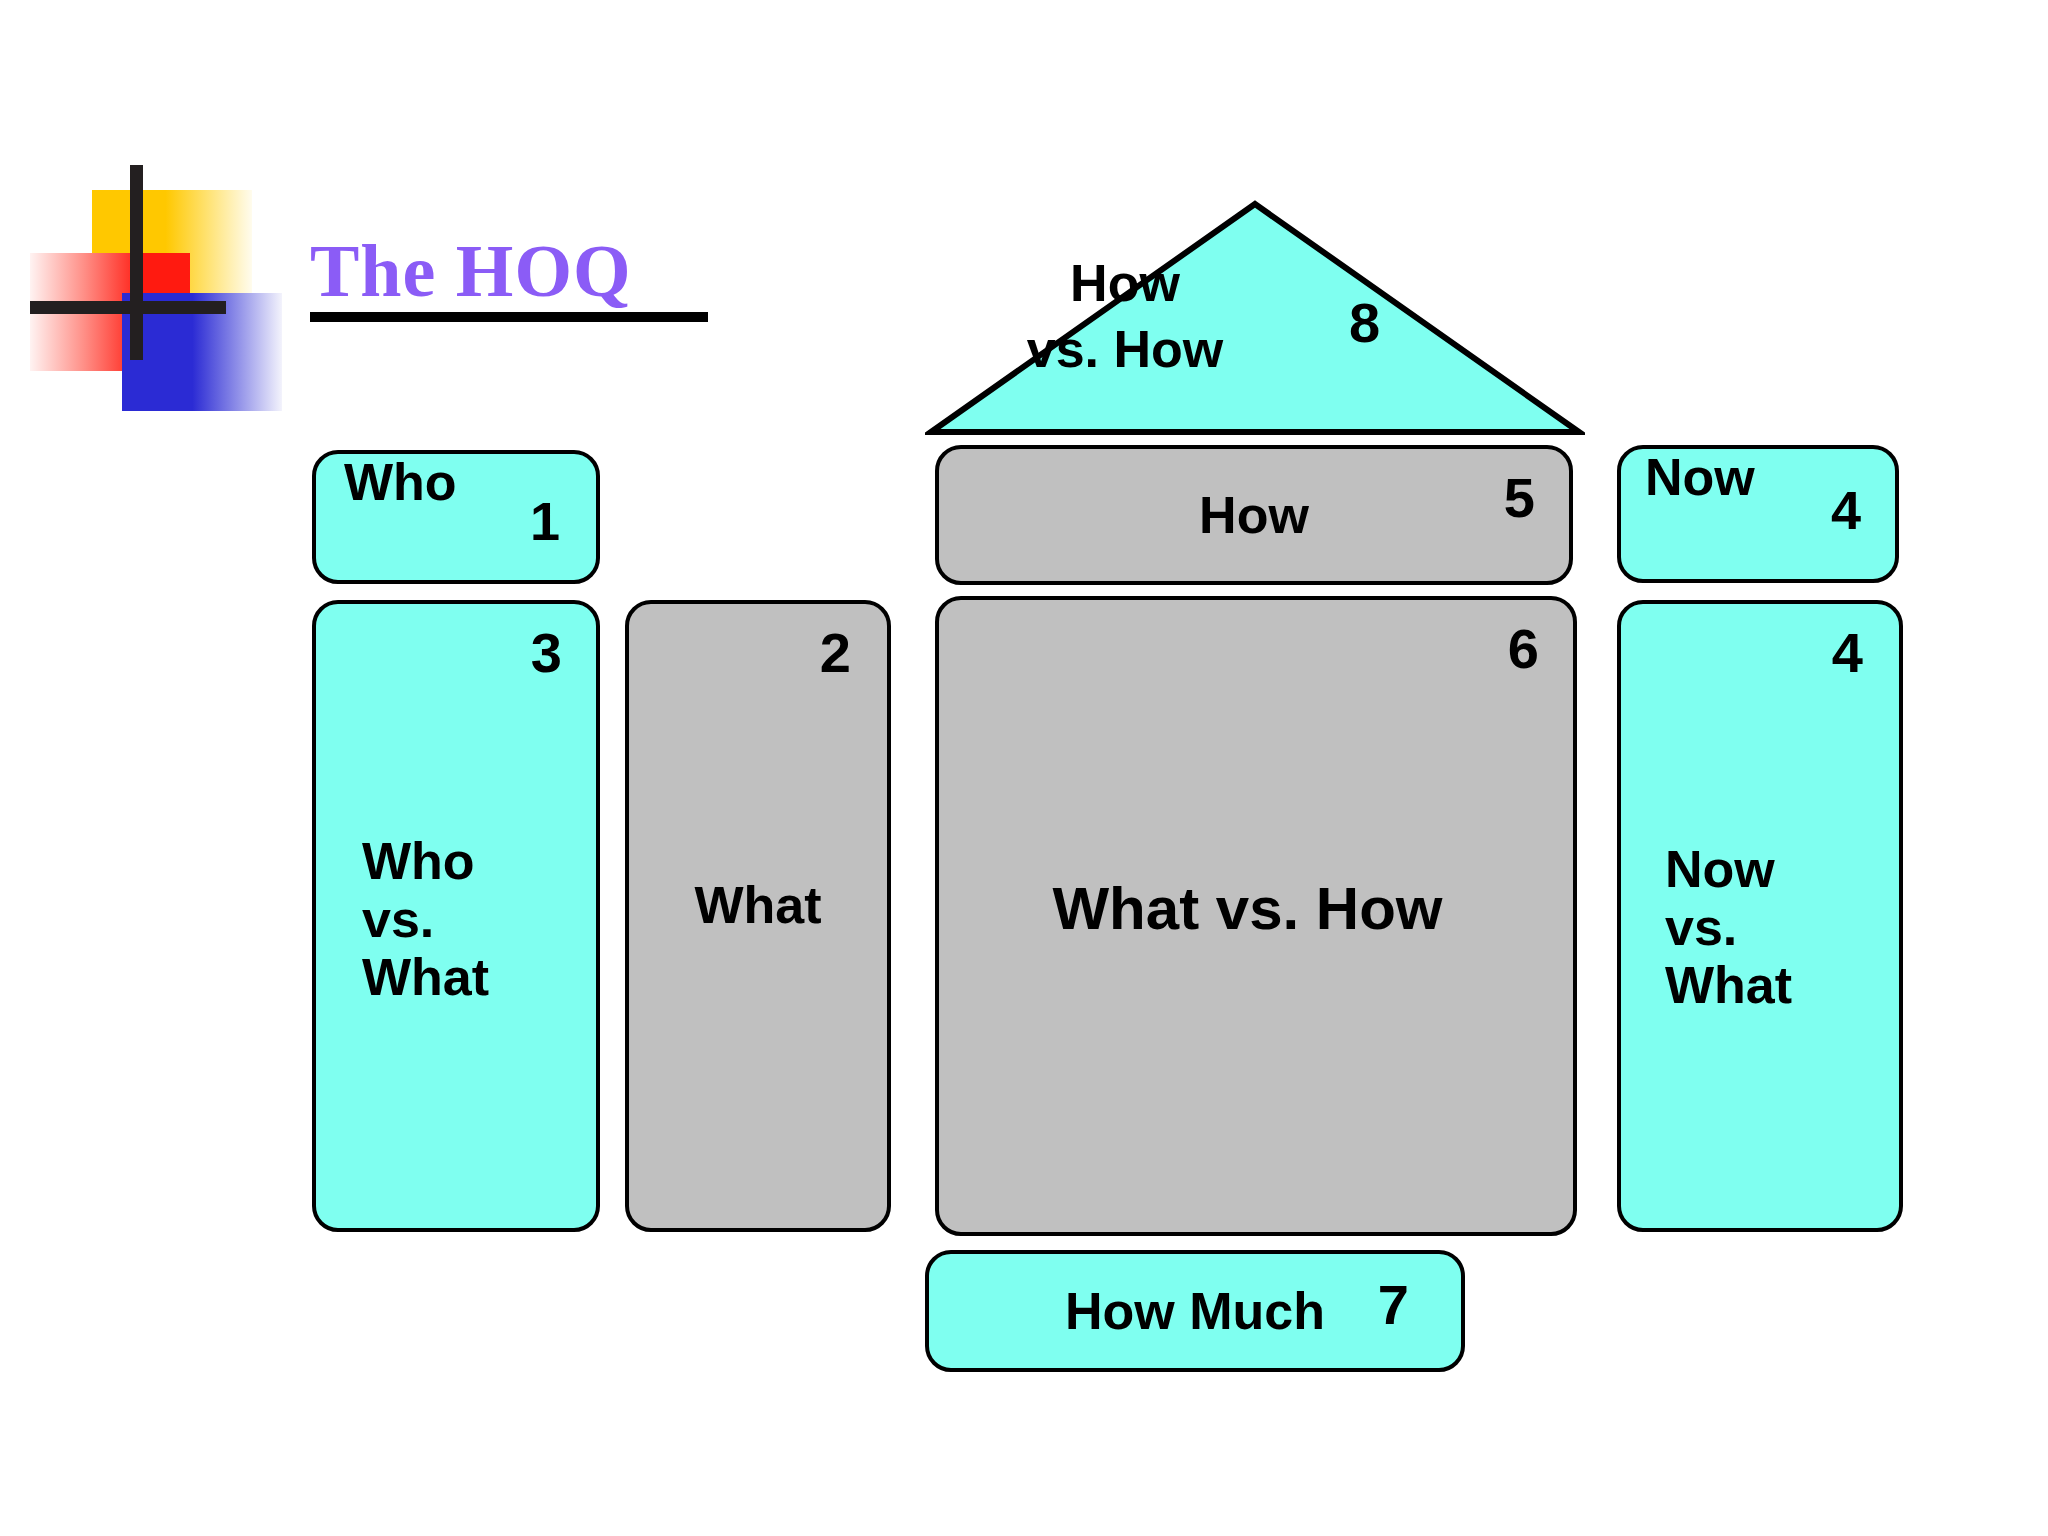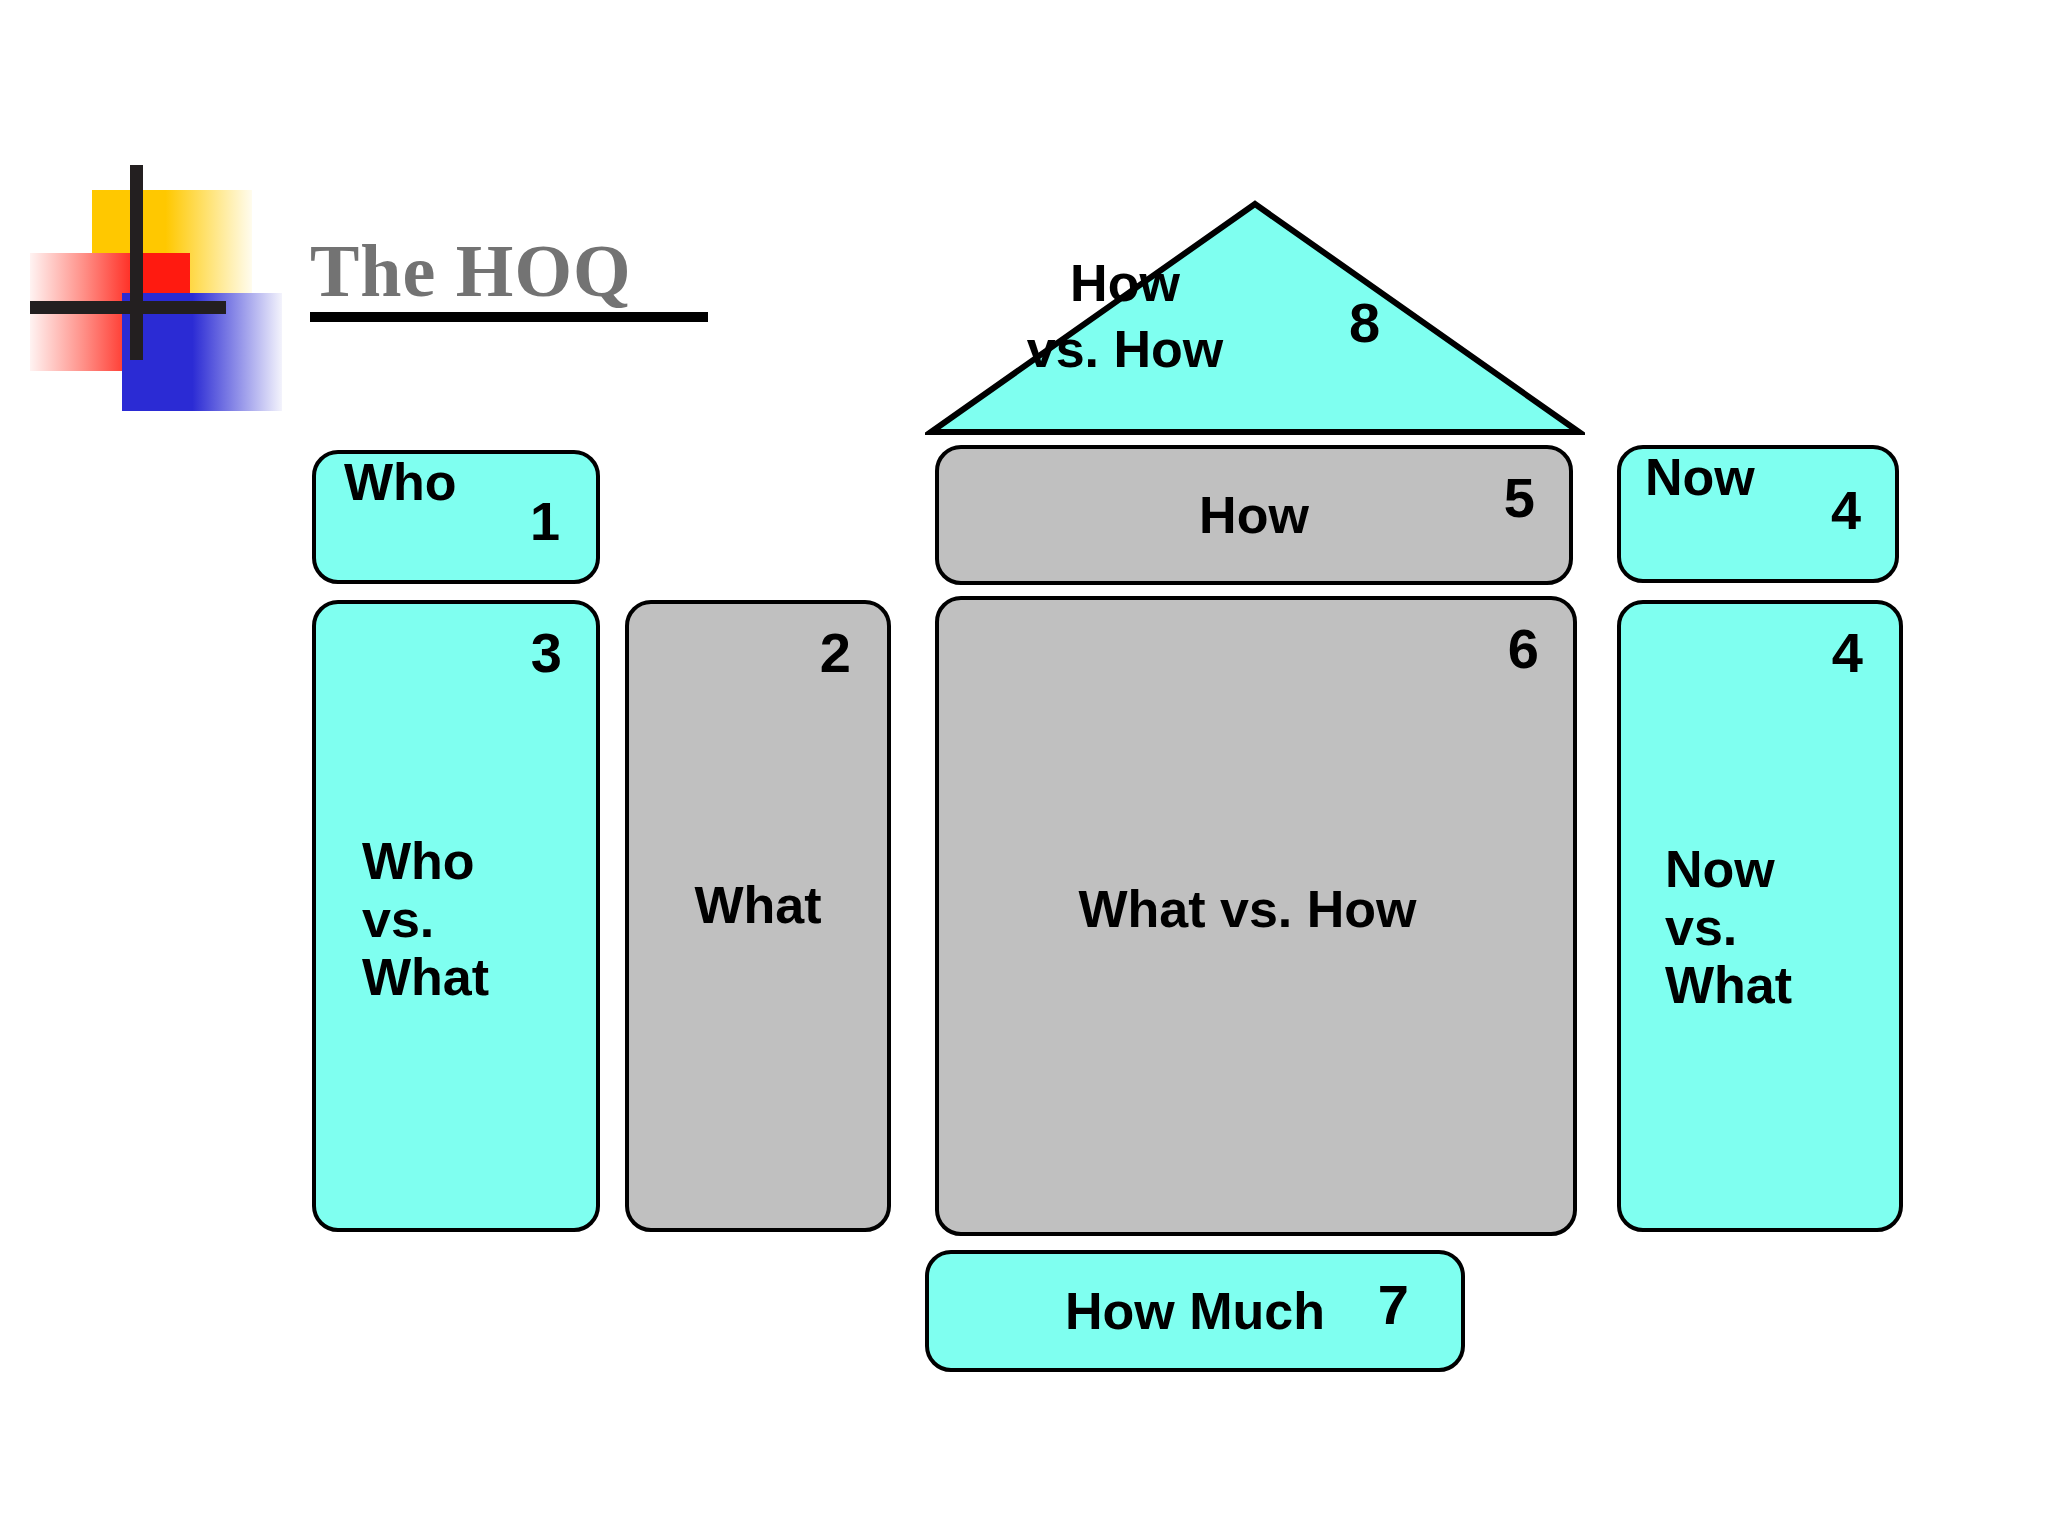--- a/index.html
+++ b/index.html
@@ -78,21 +78,21 @@
     position: absolute;
     left: 310px;
     top: 232px;
     width: 420px;
   }
   .title-text {
     font-family: "Liberation Serif", serif;
     font-weight: bold;
     font-size: 74px;
     line-height: 78px;
-    color: #737373;
+    color: #8b5cf6;
     letter-spacing: 1px;
     white-space: nowrap;
   }
   .title-rule {
     margin-top: 2px;
     width: 398px;
     height: 10px;
     background: #000000;
   }
 
@@ -150,21 +150,21 @@
 
   #box-whovswhat  { left: 312px; top: 600px;  width: 288px; height: 632px; }
   #box-whovswhat .box-label { font-size: 52px; line-height: 58px; left: 46px; top: 228px; }
   #box-whovswhat .box-num   { top: 20px; right: 34px; }
 
   #box-what       { left: 625px; top: 600px;  width: 266px; height: 632px; }
   #box-what .box-label  { font-size: 52px; line-height: 58px; left: 0; right: 0; text-align: center; top: 272px; }
   #box-what .box-num    { top: 20px; right: 36px; }
 
   #box-whatvshow  { left: 935px; top: 596px;  width: 642px; height: 640px; }
-  #box-whatvshow .box-label { font-size: 52px; line-height: 58px; left: 0; right: 17px; text-align: center; top: 280px; }
+  #box-whatvshow .box-label { font-size: 60px; line-height: 58px; left: 0; right: 17px; text-align: center; top: 280px; }
   #box-whatvshow .box-num   { top: 20px; right: 34px; }
 
   #box-nowvswhat  { left: 1617px; top: 600px; width: 286px; height: 632px; }
   #box-nowvswhat .box-label { font-size: 52px; line-height: 58px; left: 44px; top: 236px; }
   #box-nowvswhat .box-num   { top: 20px; right: 36px; }
 
   #box-howmuch    { left: 925px; top: 1250px; width: 540px; height: 122px; }
   #box-howmuch .box-label { font-size: 52px; line-height: 56px; }
   #box-howmuch .box-num   { top: 22px; right: 52px; font-size: 56px; }
 

